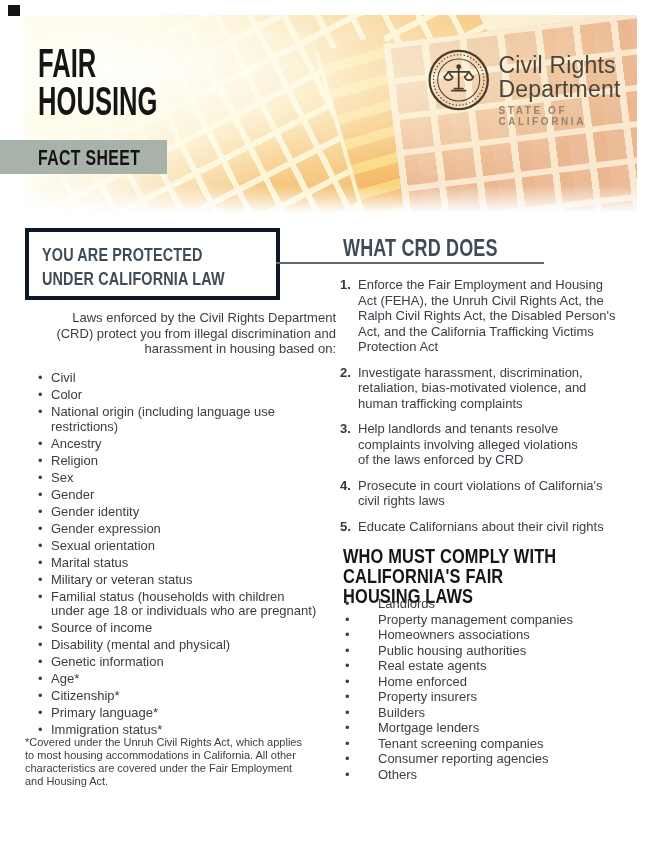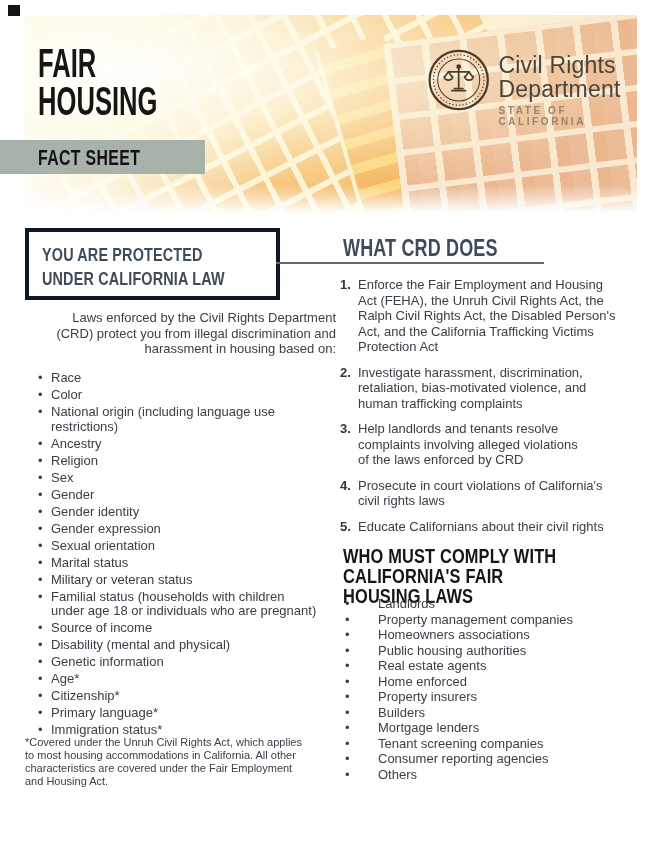--- a/index.html
+++ b/index.html
@@ -40,21 +40,21 @@
   .logo{position:absolute;left:402px;top:28px;display:flex;align-items:flex-start;}
   .seal{width:74px;height:74px;}
   .wordmark{margin-left:8px;margin-top:10px;color:#4a443c;}
   .org{font-size:23px;line-height:24px;font-weight:400;letter-spacing:.2px;white-space:pre-line;}
   .tagline{margin-top:4px;font-size:10px;letter-spacing:2.6px;color:#98846f;font-weight:700;}
 
   
   .title{position:absolute;left:38px;top:44px;margin:0;font-size:40px;font-weight:700;
          color:#151515;line-height:38px;letter-spacing:0;white-space:pre-line;
          transform:scaleX(.64);transform-origin:left top;}
-  .band{position:absolute;left:0;top:140px;width:205px;height:34px;background:#a7b2ab;}
+  .band{position:absolute;left:0;top:140px;width:167px;height:34px;background:#a7b2ab;}
   .band span{position:absolute;left:38px;top:5px;font-size:22px;font-weight:700;color:#131313;
          transform:scaleX(.72);transform-origin:left top;letter-spacing:.5px;white-space:nowrap;}
 
   
   .box{position:absolute;left:25px;top:228px;width:247px;height:64px;border:4px solid #0f172a;}
   .box h2{margin:11px 0 0 13px;font-size:18px;line-height:24px;font-weight:700;color:#3e4c57;
          transform:scaleX(.8);transform-origin:left top;white-space:pre-line;letter-spacing:.2px;}
   .connector{position:absolute;left:276px;top:262px;width:268px;height:2px;background:#5d6a73;}
 
   .intro{position:absolute;left:36px;top:310px;margin:0;width:300px;font-size:13px;
@@ -132,21 +132,21 @@
   <div class="connector"></div>
 
   <p class="intro">Laws enforced by the Civil Rights Department
 (CRD) protect you from illegal discrimination and
 harassment in housing based on:</p>
 
   <ul class="plist">
 
   <li>
       <span class="dot"></span>
-      <span class="txt">Race</span>
+      <span class="txt">Civil</span>
     </li>
       <li>
       <span class="dot"></span>
       <span class="txt">Color</span>
     </li>
       <li>
       <span class="dot"></span>
       <span class="txt">National origin (including language use
 restrictions)</span>
     </li>

